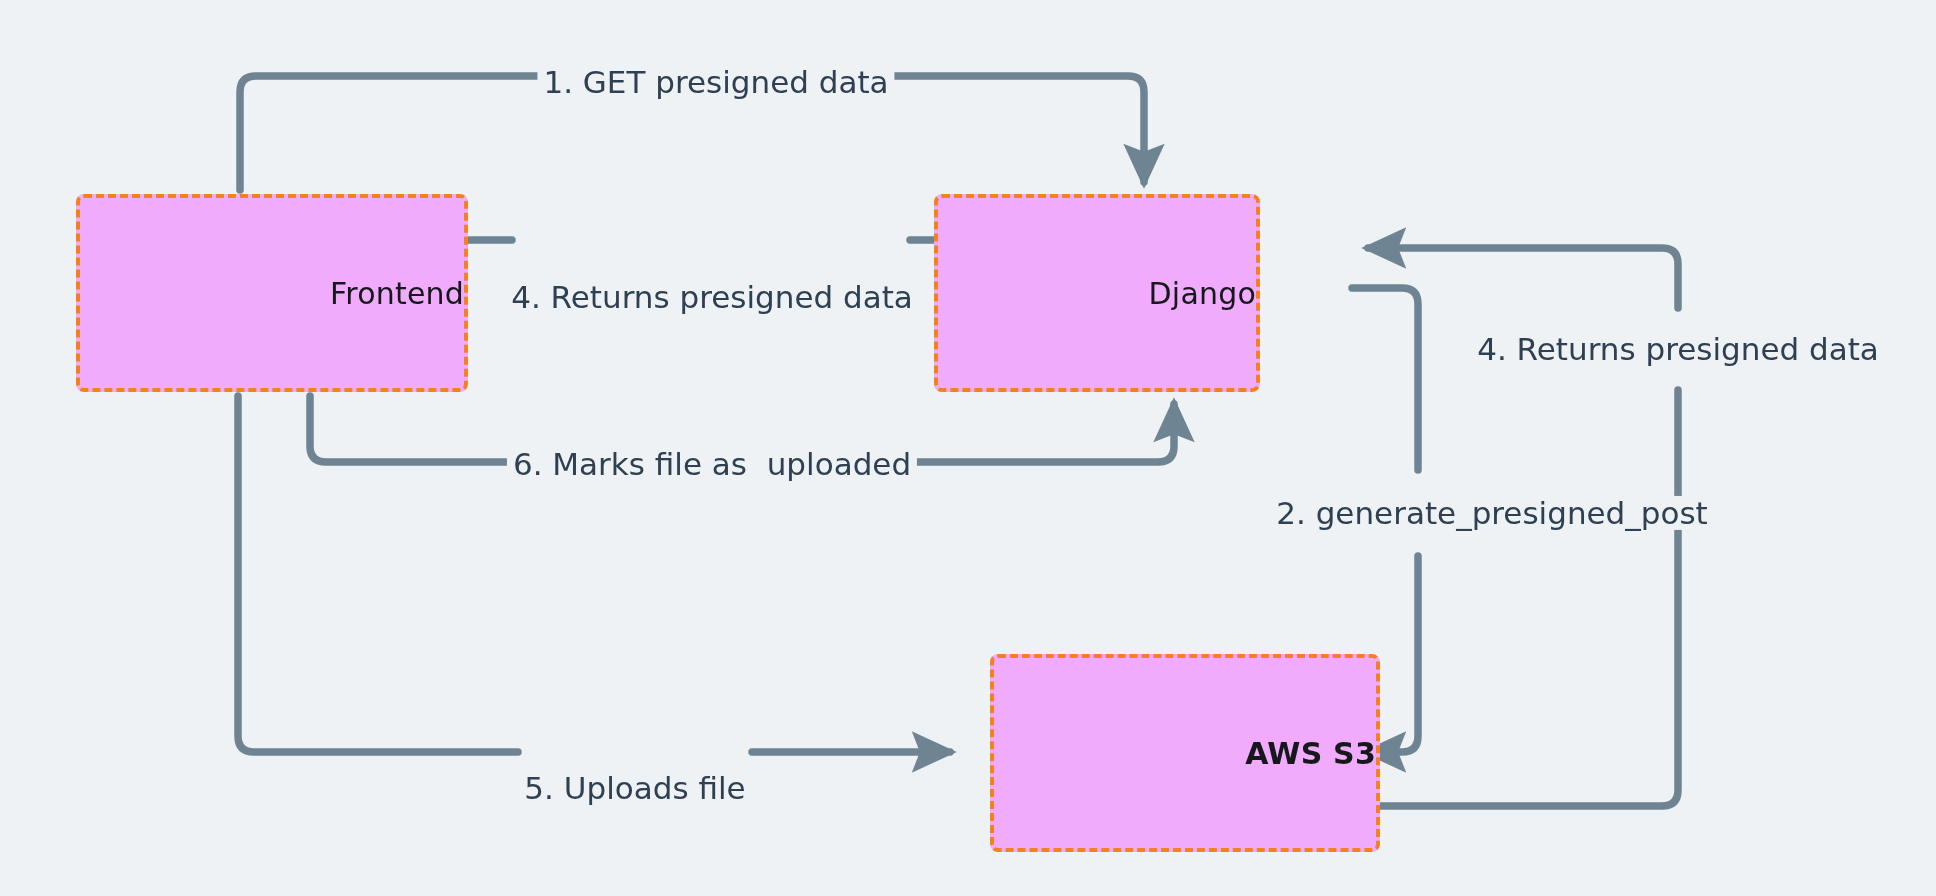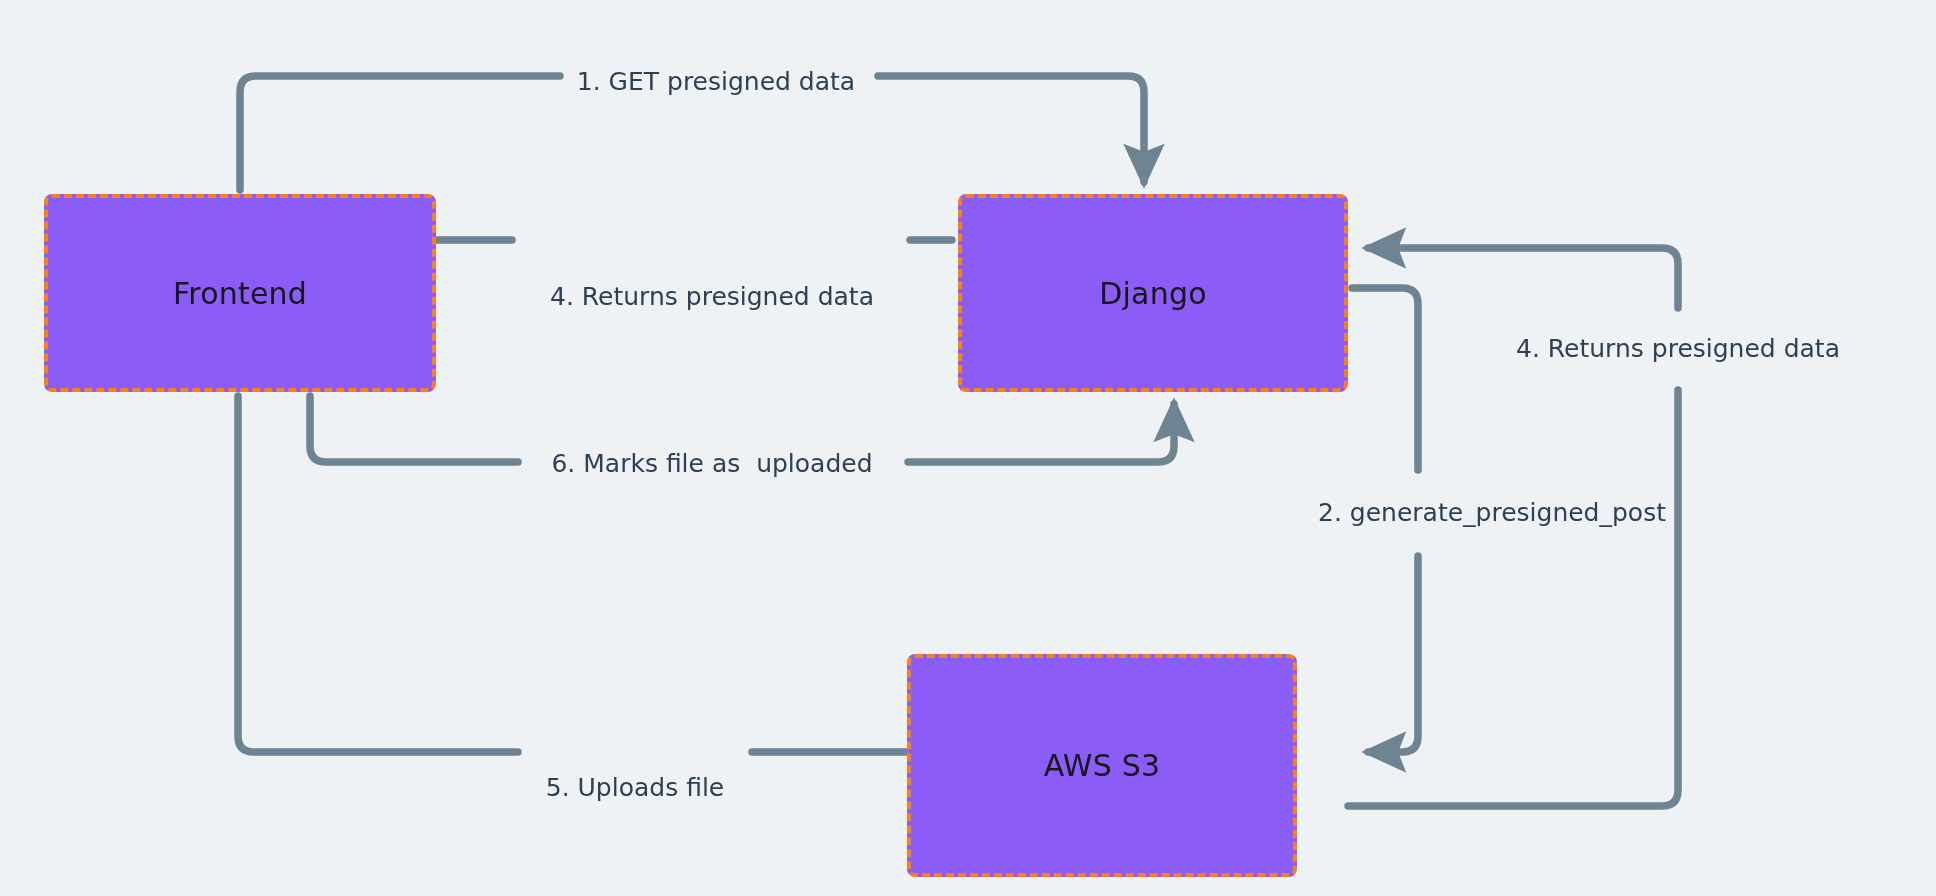--- a/index.html
+++ b/index.html
@@ -23,39 +23,40 @@
   svg#edges {
     position: absolute;
     left: 0;
     top: 0;
     width: 1936px;
     height: 896px;
   }
   .node {
     position: absolute;
     box-sizing: border-box;
-    background: #8b5cf6;
+    background: #f0abfc;
     border: 4px dashed #f5801f;
     border-radius: 8px;
     display: flex;
     align-items: center;
-    justify-content: center;
+    justify-content: flex-end;
     z-index: 2;
+    margin-left: 32px;
   }
   .node-label {
     font-size: 30px;
     color: #16181b;
     font-family: "DejaVu Sans", "Liberation Sans", sans-serif;
     letter-spacing: 0.2px;
     white-space: nowrap;
   }
   .edge-label {
     position: absolute;
     z-index: 3;
-    font-size: 25px;
+    font-size: 31px;
     color: #2e4052;
     font-family: "DejaVu Sans", "Liberation Sans", sans-serif;
     background: #eef2f5;
     white-space: pre;
     line-height: 1.1;
     padding: 0 6px;
     transform: translate(-50%, -50%);
     text-align: center;
   }
 </style>
@@ -90,25 +91,25 @@
 
       <path d="M 310 396 L 310 446 Q 310 462 326 462 L 518 462"></path>
       <path d="M 908 462 L 1158 462 Q 1174 462 1174 446 L 1174 404" marker-end="url(#arrow-end)"></path>
     </g>
   </svg>
 
   <div class="node" style="left:44px; top:194px; width:392px; height:198px;">
     <span class="node-label">Frontend</span>
   </div>
 
-  <div class="node" style="left:958px; top:194px; width:390px; height:198px;">
+  <div class="node" style="left:902px; top:194px; width:326px; height:198px;">
     <span class="node-label">Django</span>
   </div>
 
-  <div class="node" style="left:907px; top:654px; width:390px; height:223px;">
+  <div class="node" style="left:958px; top:654px; width:390px; height:198px;font-weight:bold;">
     <span class="node-label">AWS S3</span>
   </div>
 
   <div class="edge-label" style="left:716px; top:82px;">1. GET presigned data</div>
 
   <div class="edge-label" style="left:1492px; top:513px;">2. generate_presigned_post</div>
 
   <div class="edge-label" style="left:1678px; top:349px;">4. Returns presigned data</div>
 
   <div class="edge-label" style="left:712px; top:297px;">4. Returns presigned data</div>

